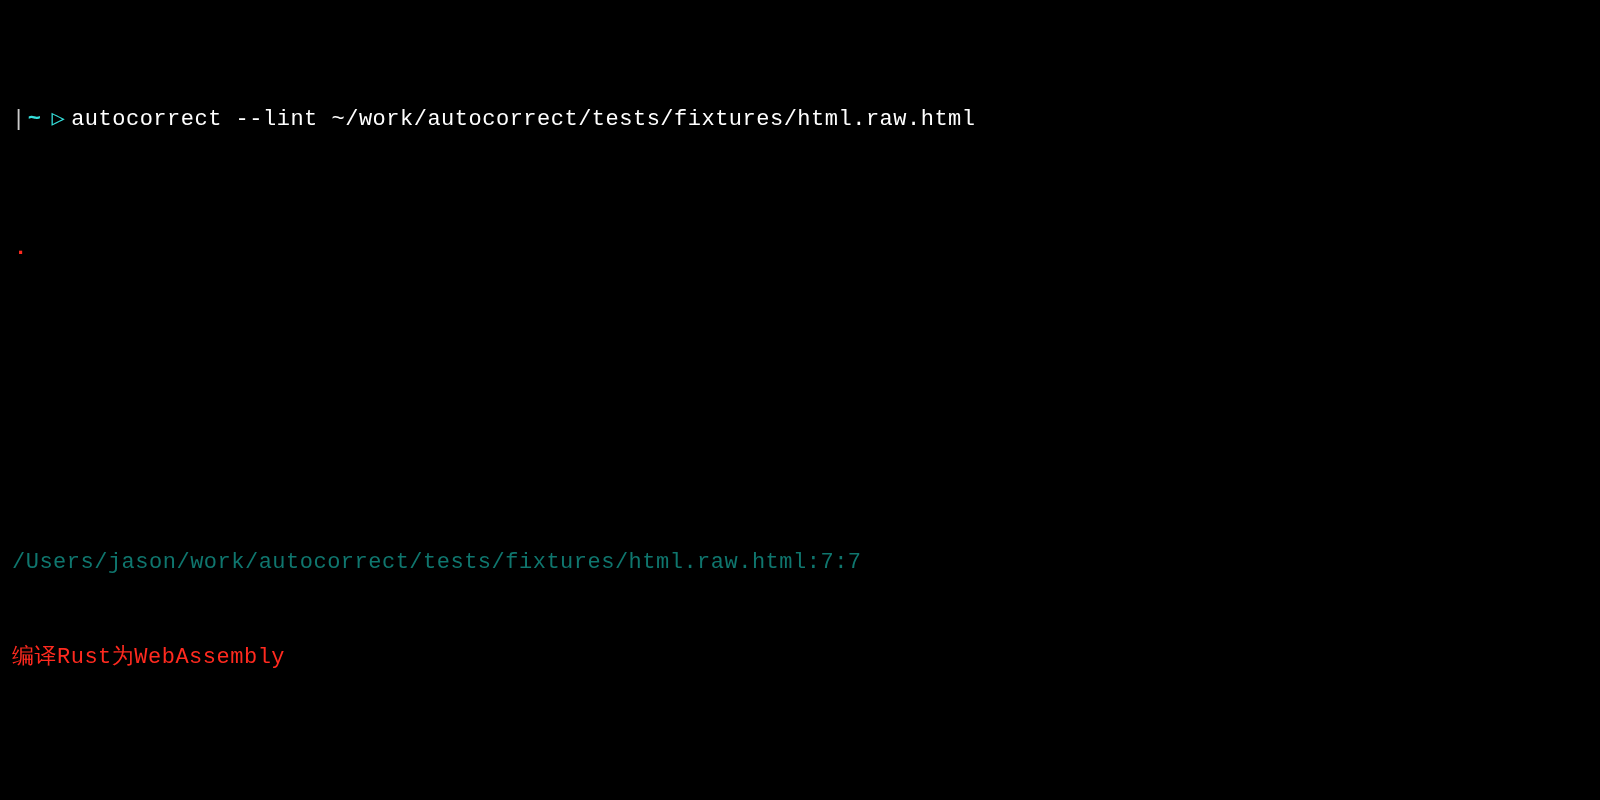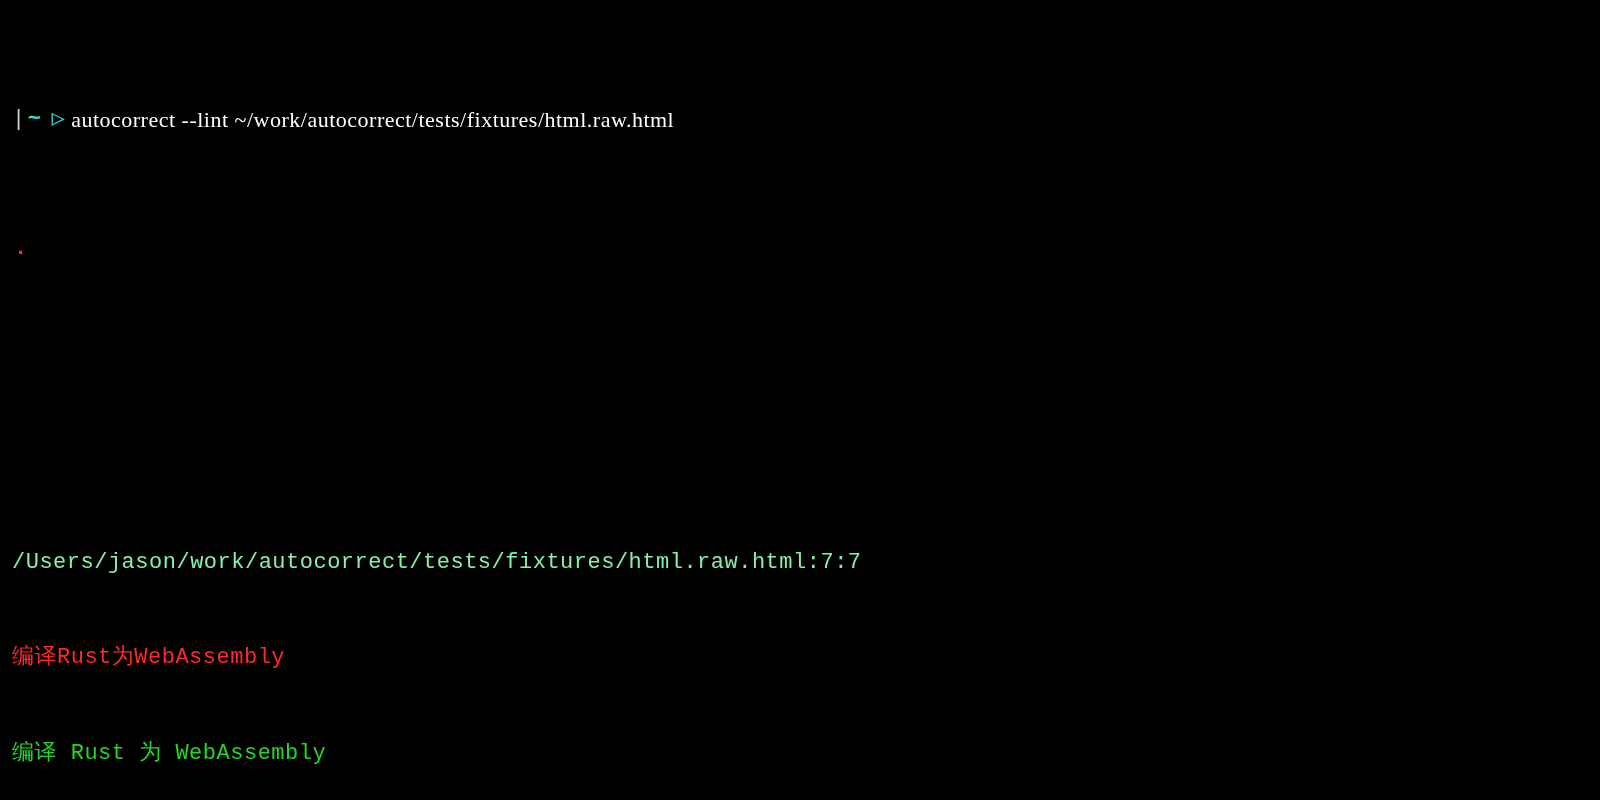--- a/index.html
+++ b/index.html
@@ -32,32 +32,31 @@
     color: #35e0dc;
     font-weight: 600;
   }
   .arrow {
     color: #35e0dc;
     margin: 0 6px 0 10px;
     font-weight: 600;
   }
   .cmd {
     color: #ffffff;
-    font-family: Liberation Serif, serif;
   }
   .dot {
     color: #ff2a1f;
     font-weight: bold;
     padding-left: 2px;
   }
   .blank {
     height: 1.2em;
   }
   .loc {
-    color: #86efac;
+    color: #0f766e;
     font-weight: 500;
     font-family: Liberation Mono, monospace;
   }
   .bad {
     color: #ff2a1f;
     font-family: Liberation Mono, monospace;
   }
   .good {
     color: #27d527;
   }
@@ -81,21 +80,20 @@
     <span class="cmd">autocorrect --lint ~/work/autocorrect/tests/fixtures/html.raw.html</span>
   </div>
 
   <div class="line dot">.</div>
 
   <div class="blank"></div>
 
   <div class="block">
     <div class="line loc">/Users/jason/work/autocorrect/tests/fixtures/html.raw.html:7:7</div>
     <div class="line bad">编译Rust为WebAssembly</div>
-    <div class="line good">编译 Rust 为 WebAssembly</div>
   </div>
 
   
 
   
 
   
 
   
 

